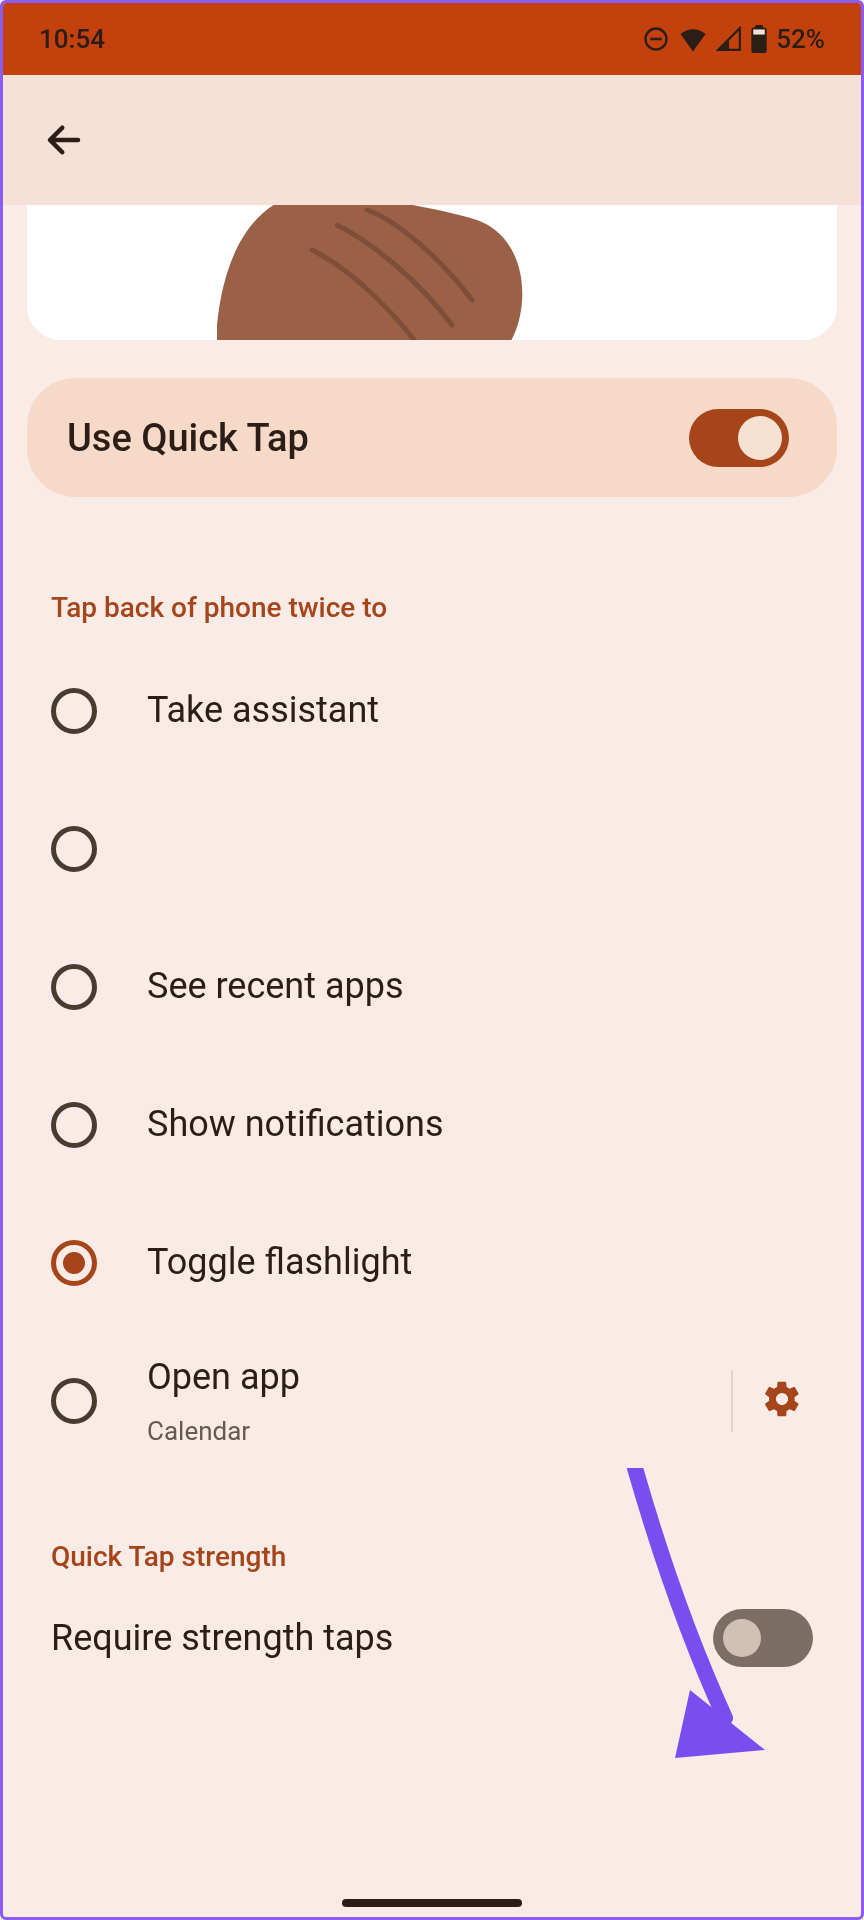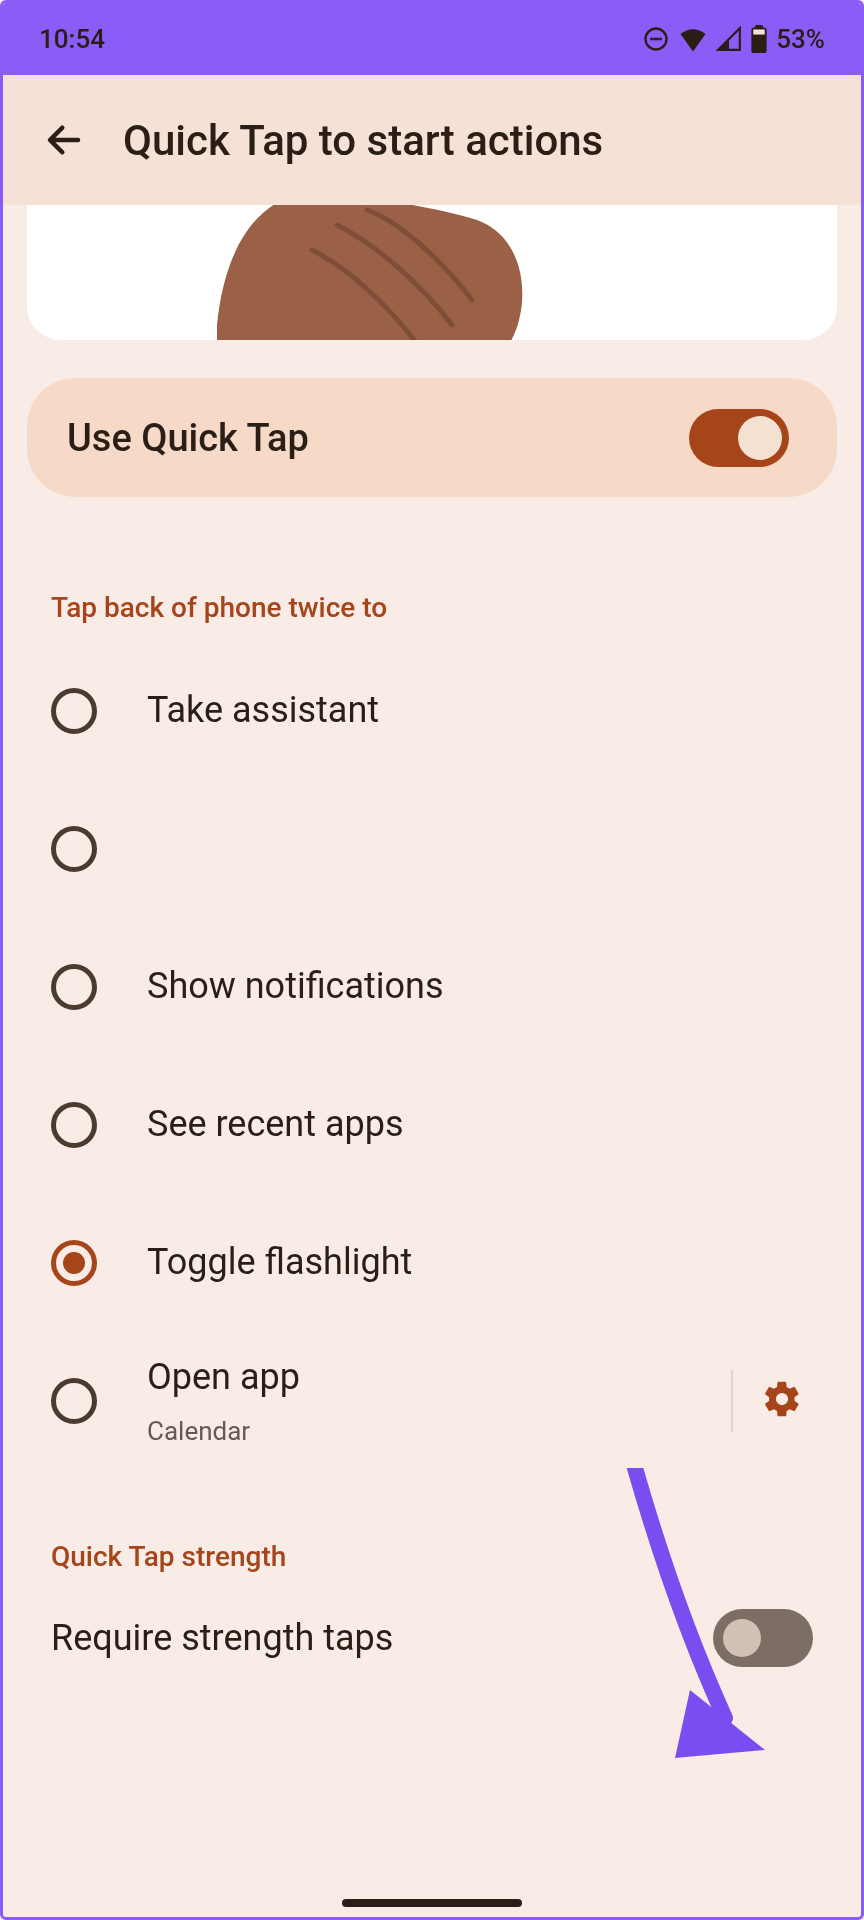--- a/index.html
+++ b/index.html
@@ -13,21 +13,21 @@
     position: relative;
   }
 
   
   .status-bar {
     height: 72px;
     display: flex;
     align-items: center;
     justify-content: space-between;
     padding: 0 36px;
-    background: #8b5cf6;
+    background: #c2410c;
     font-size: 26px;
     font-weight: 500;
     color: #2a1e17;
   }
   .status-right { display: flex; align-items: center; gap: 8px; }
   .status-right svg { display: block; }
 
   
   .app-bar {
     height: 130px;
@@ -145,31 +145,30 @@
       </svg>
     <svg width="26" height="26" viewBox="0 0 24 24">
         <path d="M2 22 L22 22 L22 2 Z" fill="none" stroke="#2a1e17" stroke-width="2"></path>
         <path d="M2 22 L12 22 L12 12 Z" fill="#2a1e17"></path>
       </svg>
     <svg width="18" height="28" viewBox="0 0 12 22">
         <rect x="0" y="2" width="12" height="20" rx="2" fill="#2a1e17"></rect>
         <rect x="3" y="0" width="6" height="3" rx="1" fill="#2a1e17"></rect>
         <rect x="1.5" y="3.5" width="9" height="4" fill="#f5e1d6"></rect>
       </svg>
-    <span>53%</span>
+    <span>52%</span>
   </div>
 </div>
 
 <div class="app-bar">
   <div class="back-btn">
     <svg width="42" height="42" viewBox="0 0 24 24">
         <path d="M20 12 H5 M11 5 L4 12 L11 19" fill="none" stroke="#2a1e17" stroke-width="2.6" stroke-linecap="round" stroke-linejoin="round"></path>
       </svg>
   </div>
-  <div class="app-title">Quick Tap to start actions</div>
 </div>
 
 <div class="illus-card">
   <svg class="illus-hand" width="360" height="200" viewBox="0 0 360 200">
     <rect x="80" y="-40" width="80" height="140" rx="14" fill="#cfc8c2"></rect>
     <path d="M0 160 C10 60 60 10 140 30 C160 35 210 40 260 55 C330 80 310 200 260 200 L0 200 Z" fill="#9a6146"></path>
     <path d="M150 45 C180 55 225 95 255 135" stroke="#7f4e38" stroke-width="5" fill="none" stroke-linecap="round"></path>
     <path d="M120 60 C160 80 205 120 235 160" stroke="#7f4e38" stroke-width="5" fill="none" stroke-linecap="round"></path>
     <path d="M95 85 C135 105 175 145 205 185" stroke="#7f4e38" stroke-width="5" fill="none" stroke-linecap="round"></path>
   </svg>
@@ -191,26 +190,26 @@
     <span class="radio-label">Take assistant</span>
   </div>
 
 
   <div class="radio-item">
     <span class="radio-circle"></span>
   </div>
 
   <div class="radio-item">
     <span class="radio-circle"></span>
+    <span class="radio-label">See recent apps</span>
+  </div>
+
+  <div class="radio-item">
+    <span class="radio-circle"></span>
     <span class="radio-label">Show notifications</span>
-  </div>
-
-  <div class="radio-item">
-    <span class="radio-circle"></span>
-    <span class="radio-label">See recent apps</span>
   </div>
 
   <div class="radio-item">
     <span class="radio-circle selected">
       <span class="radio-dot"></span>
     </span>
     <span class="radio-label">Toggle flashlight</span>
   </div>
 
   <div class="radio-item with-gear">

